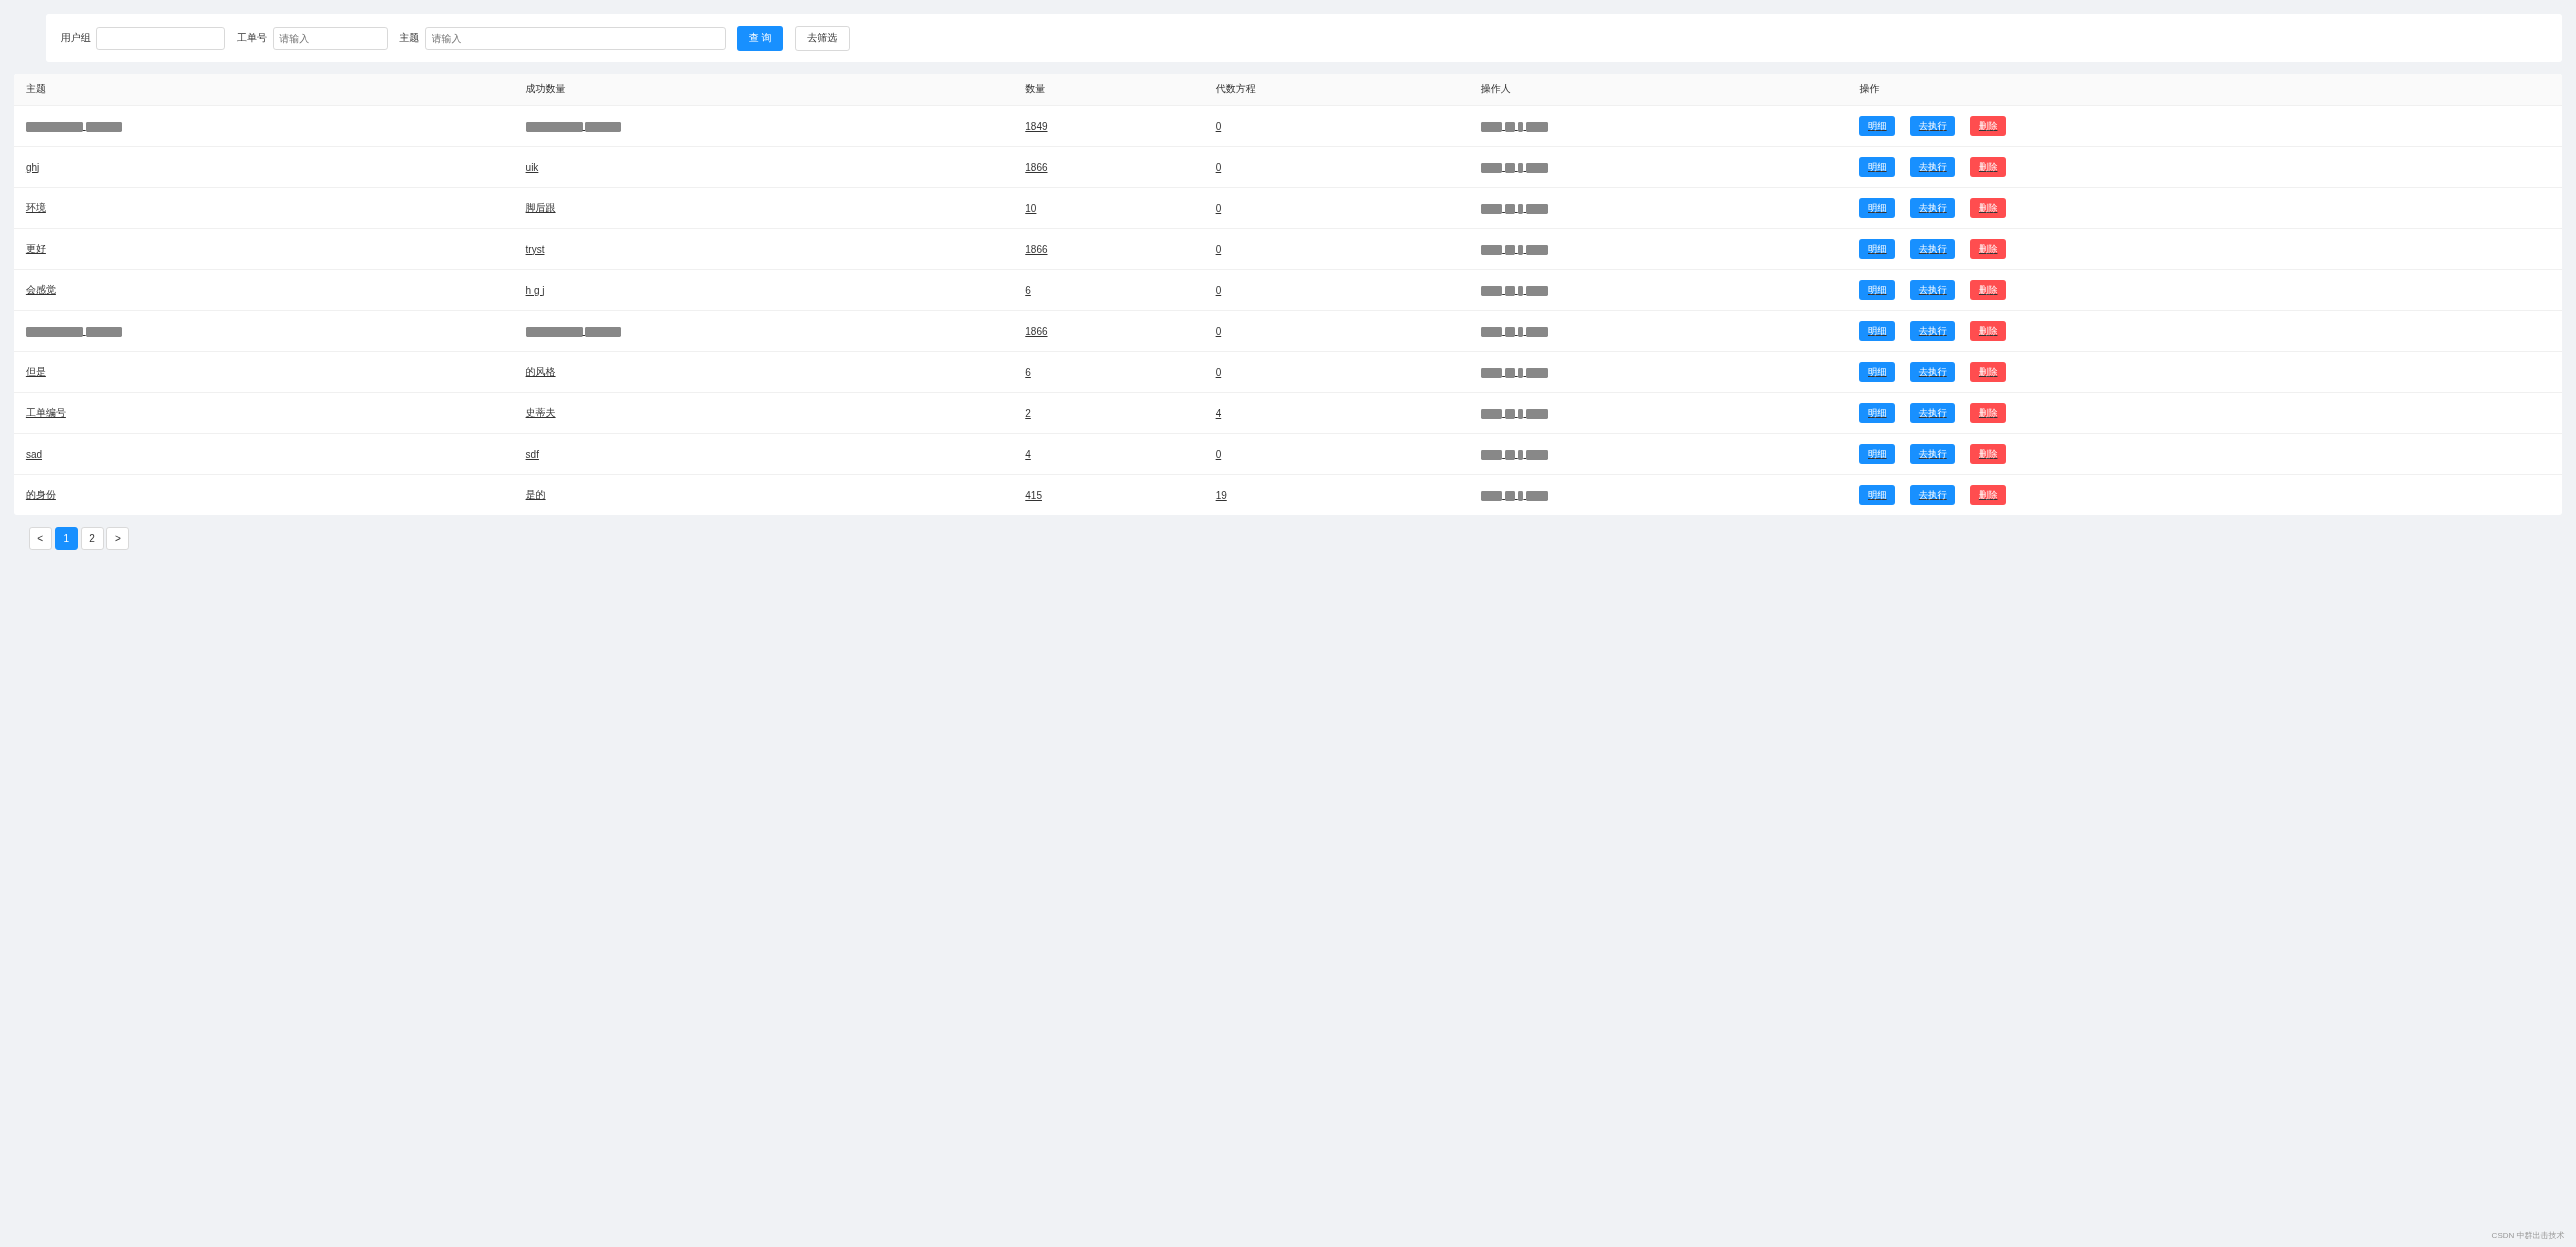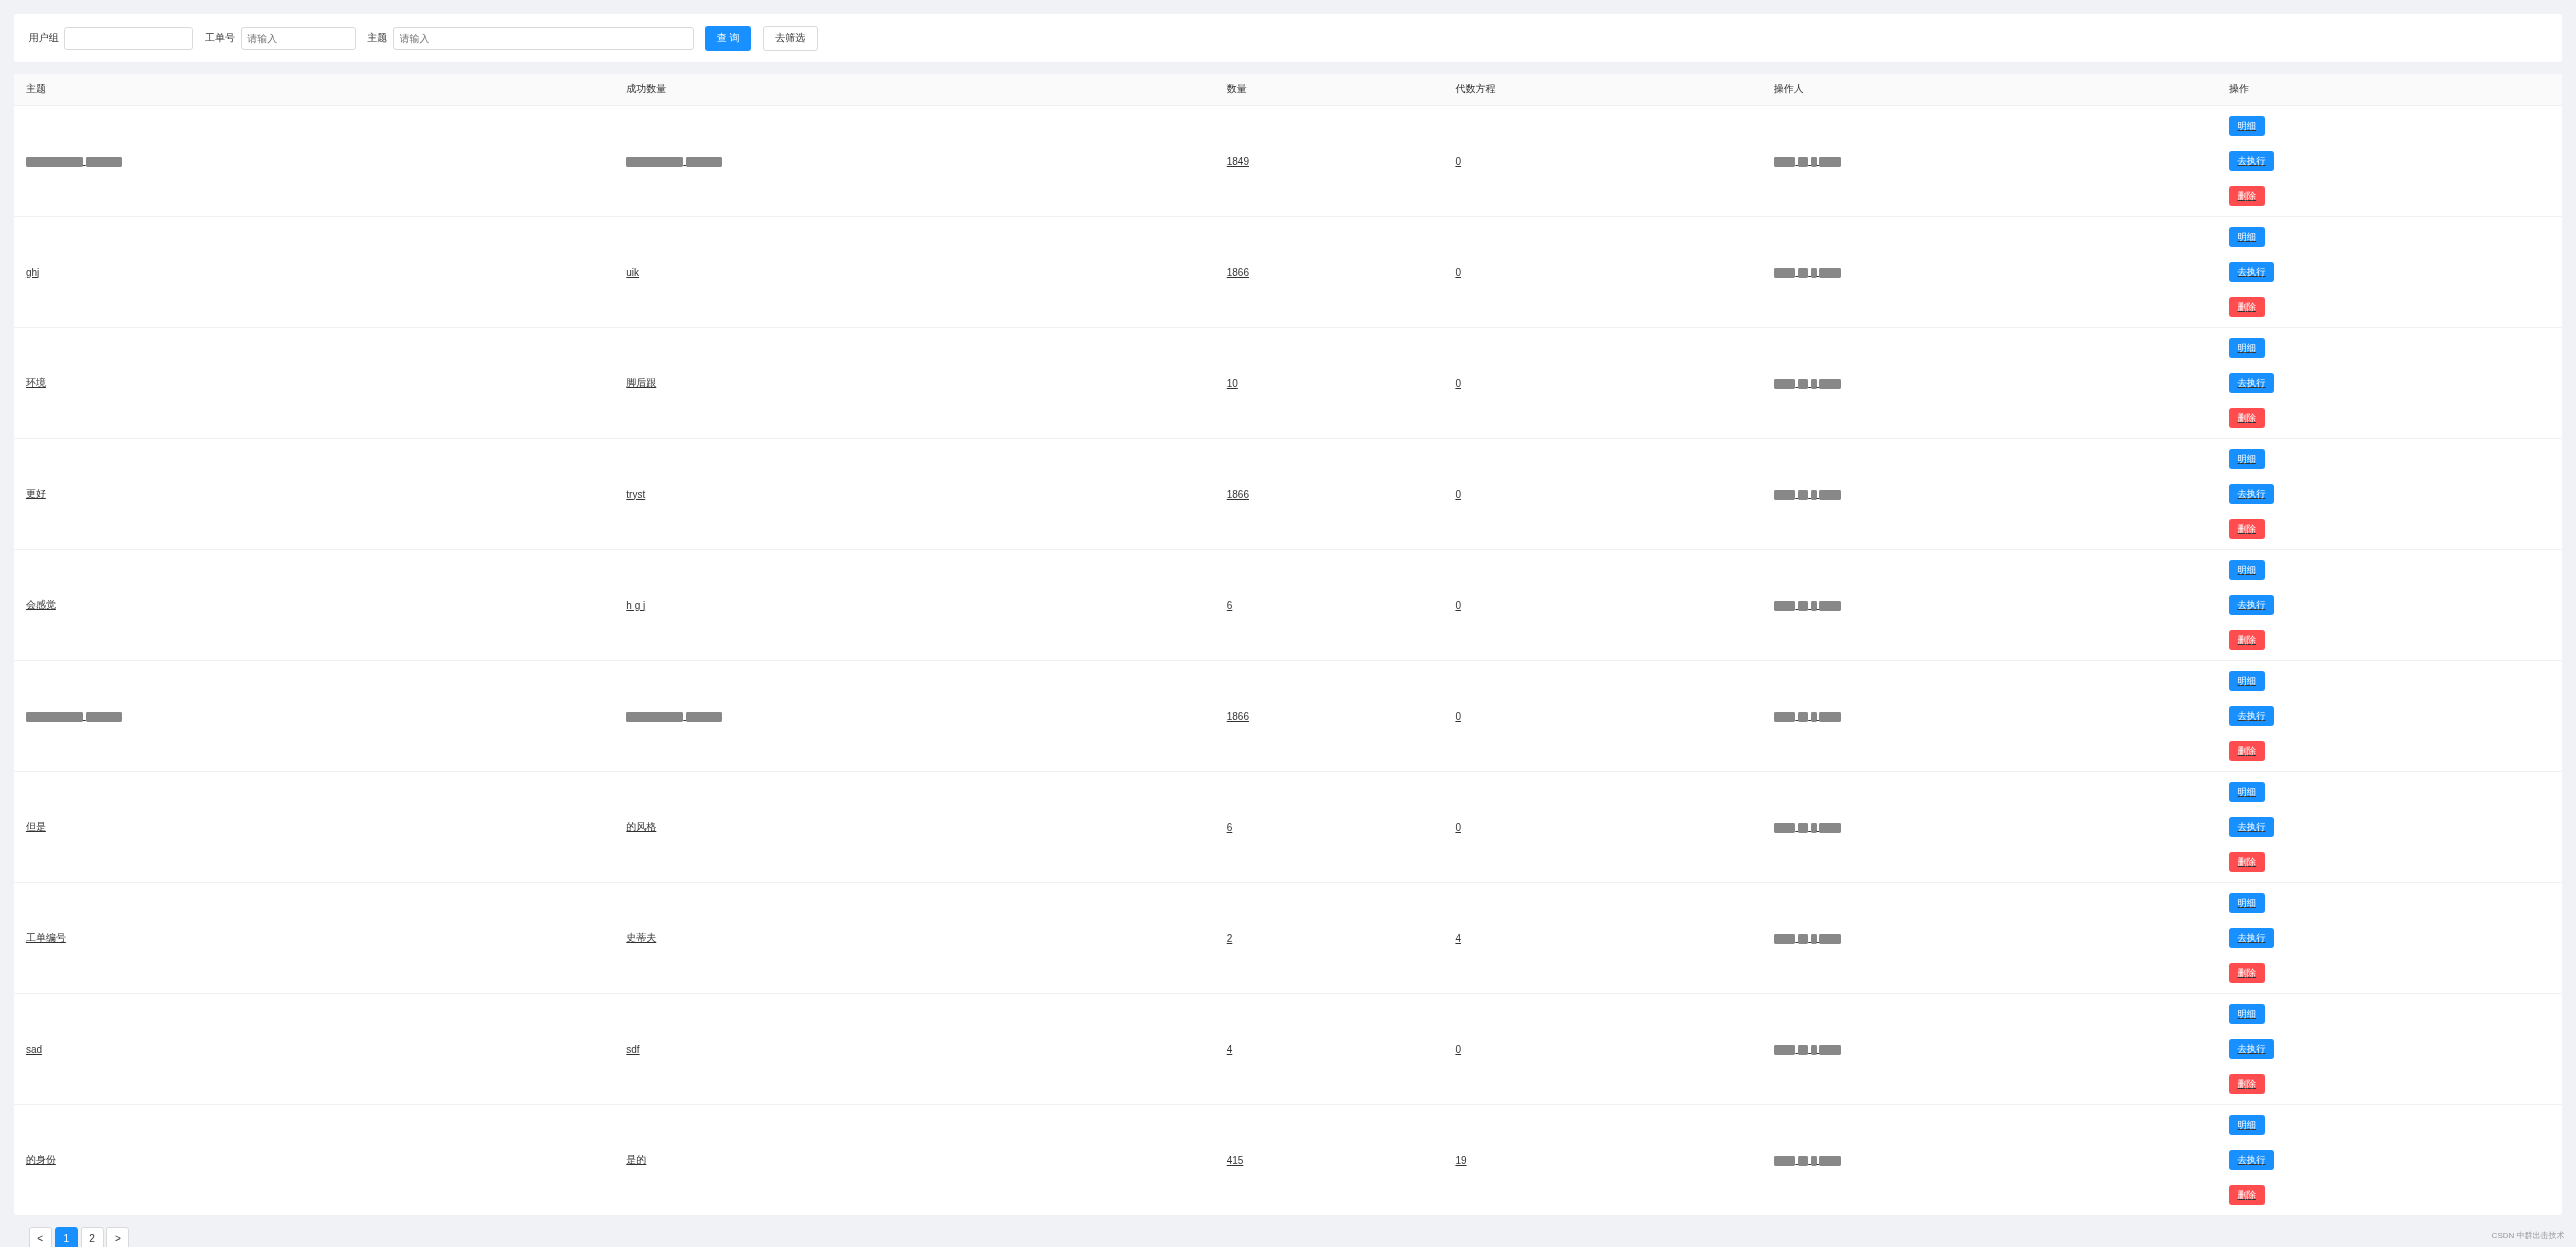--- a/index.html
+++ b/index.html
@@ -17,20 +17,21 @@
     }
     .filter-bar {
       background: #fff;
       padding: 11.5px 14.4px;
       border-radius: 2.9px;
       display: flex;
       align-items: center;
       gap: 11.5px;
       margin-bottom: 11.5px;
       flex-wrap: wrap;
+      margin-left: 32px;
     }
     .filter-item {
       display: flex;
       align-items: center;
       gap: 5.7px;
     }
     .filter-label {
       font-size: 10px;
       color: #333;
       white-space: nowrap;
@@ -111,22 +112,21 @@
       border-bottom: none;
     }
     tbody td {
       padding: 10px 11.5px;
       font-size: 10px;
       color: #333;
     }
     .actions-cell {
       display: flex;
       gap: 15px;
-      align-items: flex-start;
-      flex-direction: column;
+      align-items: flex-end;
     }
     .redacted-text {
       display: inline-block;
       background: #888;
       border-radius: 1.4px;
       height: 10px;
       vertical-align: middle;
     }
     .pagination {
       display: flex;

